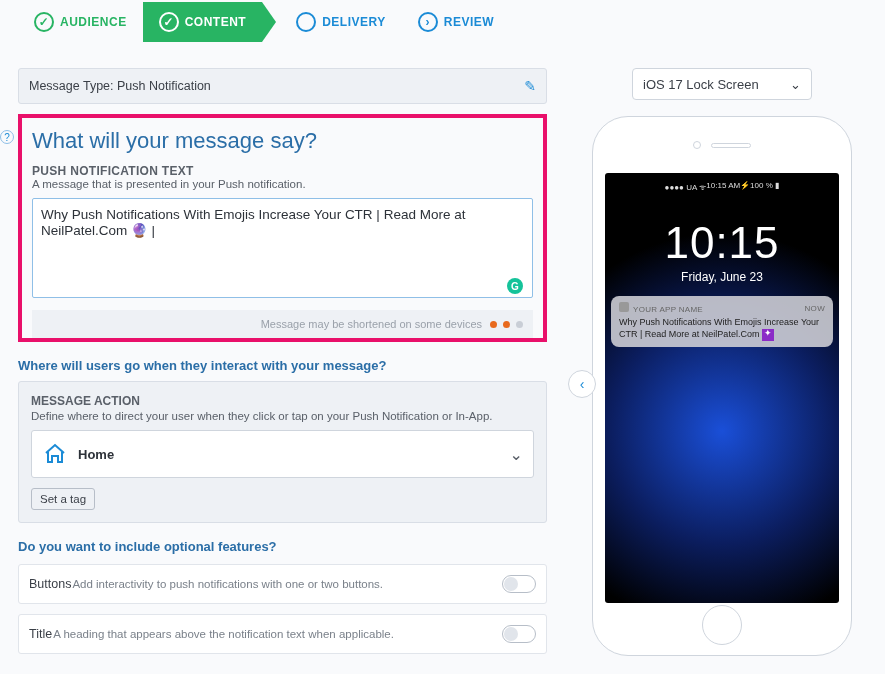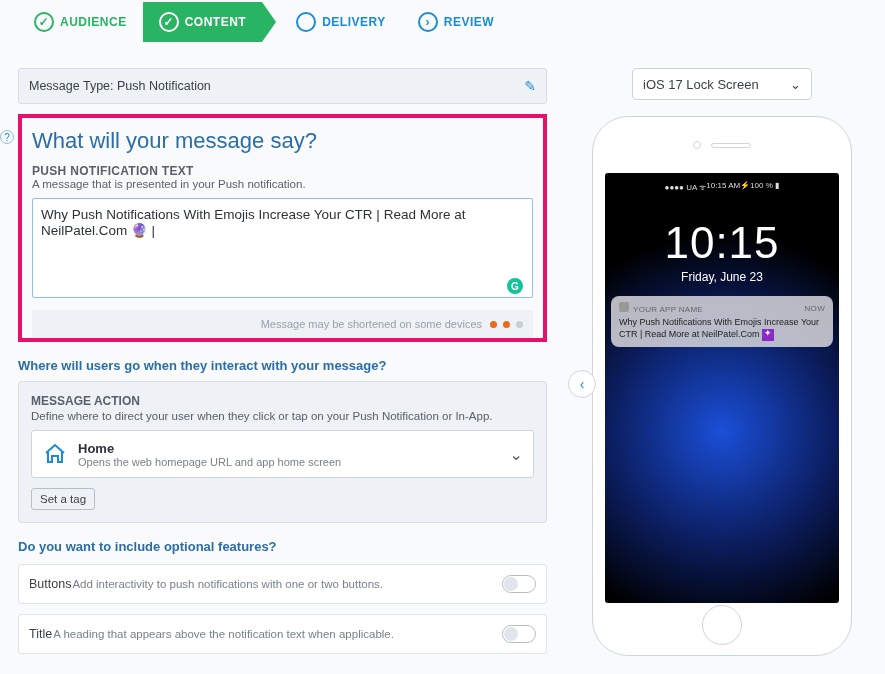--- a/index.html
+++ b/index.html
@@ -131,21 +131,20 @@
       <div class="psub">Define where to direct your user when they click or tap on your Push Notification or In-App.</div>
       <div class="dropdown">
         <span class="home-ico">
           <svg width="24" height="24" viewBox="0 0 24 24" fill="none" stroke="#1b8bd6" stroke-width="2">
               <path d="M3 11 L12 3 L21 11"></path>
               <path d="M5 10 V20 H9 V14 H15 V20 H19 V10"></path>
             </svg>
         </span>
         <div class="dd-text">
           <div class="dd-title">Home</div>
-          <div class="dd-sub">Opens the web homepage URL and app home screen</div>
         </div>
         <span class="dd-chev">⌄</span>
       </div>
       <button class="set-tag">Set a tag</button>
     </div>
 
     <div class="q3">Do you want to include optional features?</div>
     <div class="opt-row">
       <span class="ot">Buttons</span>
       <span class="od">Add interactivity to push notifications with one or two buttons.</span>

